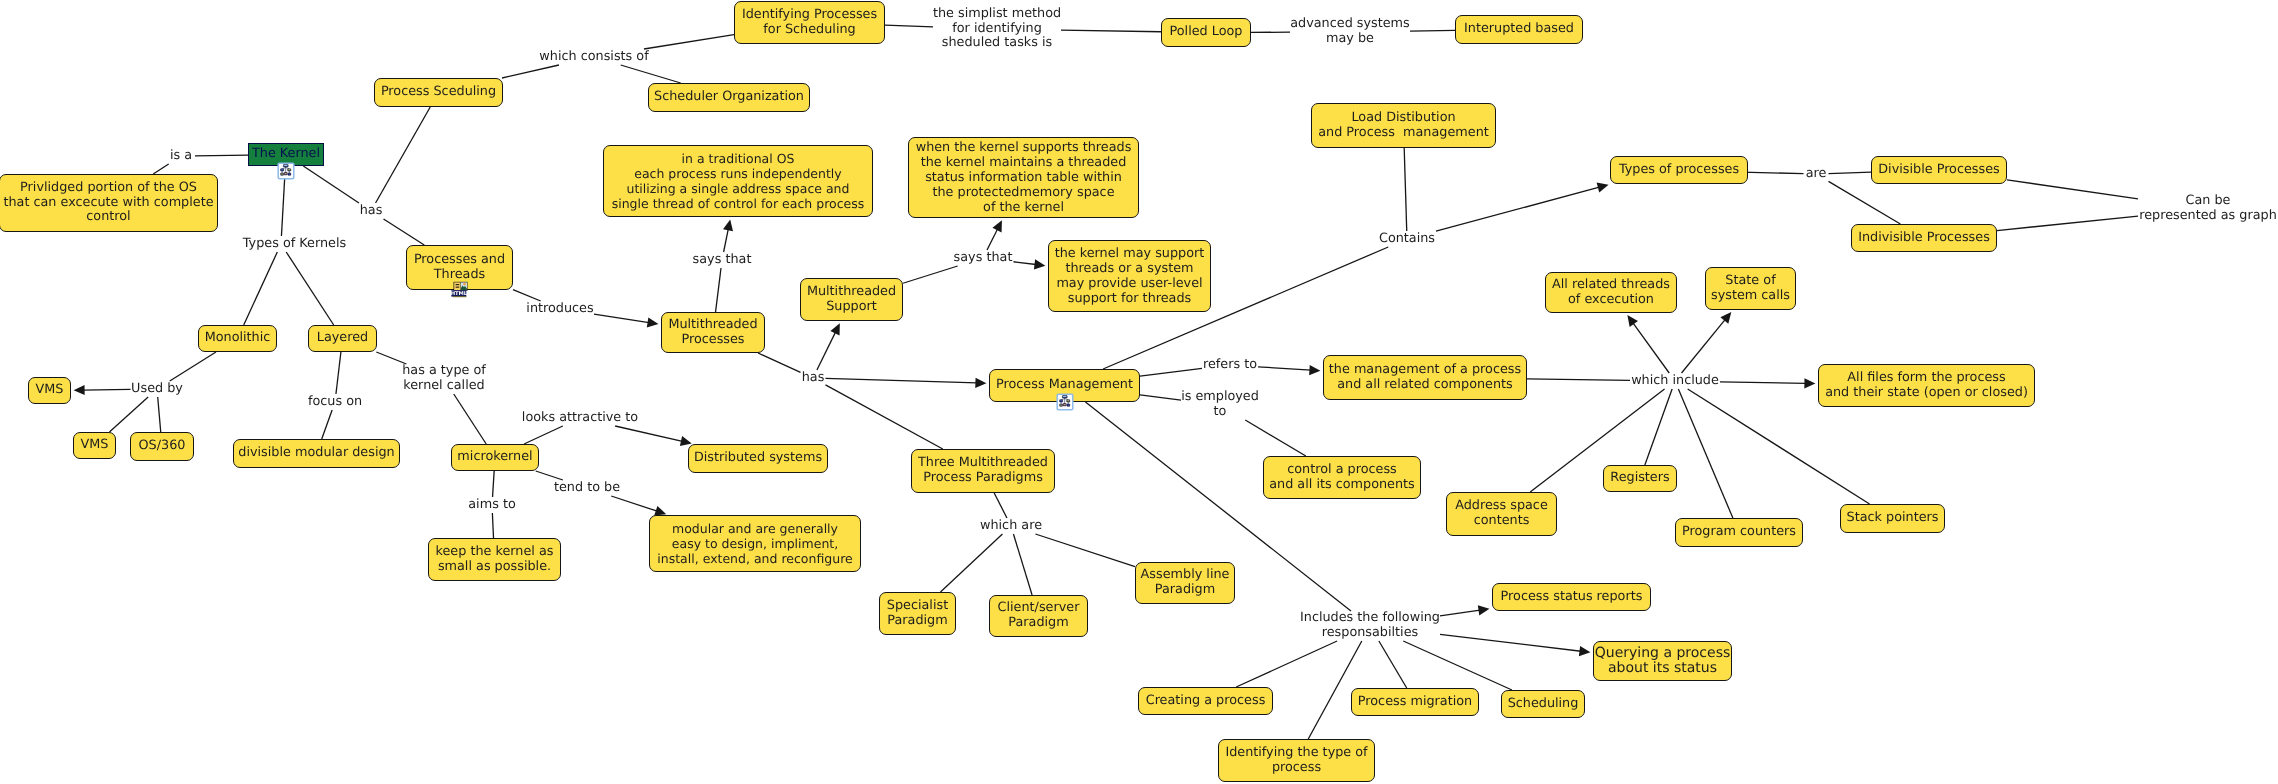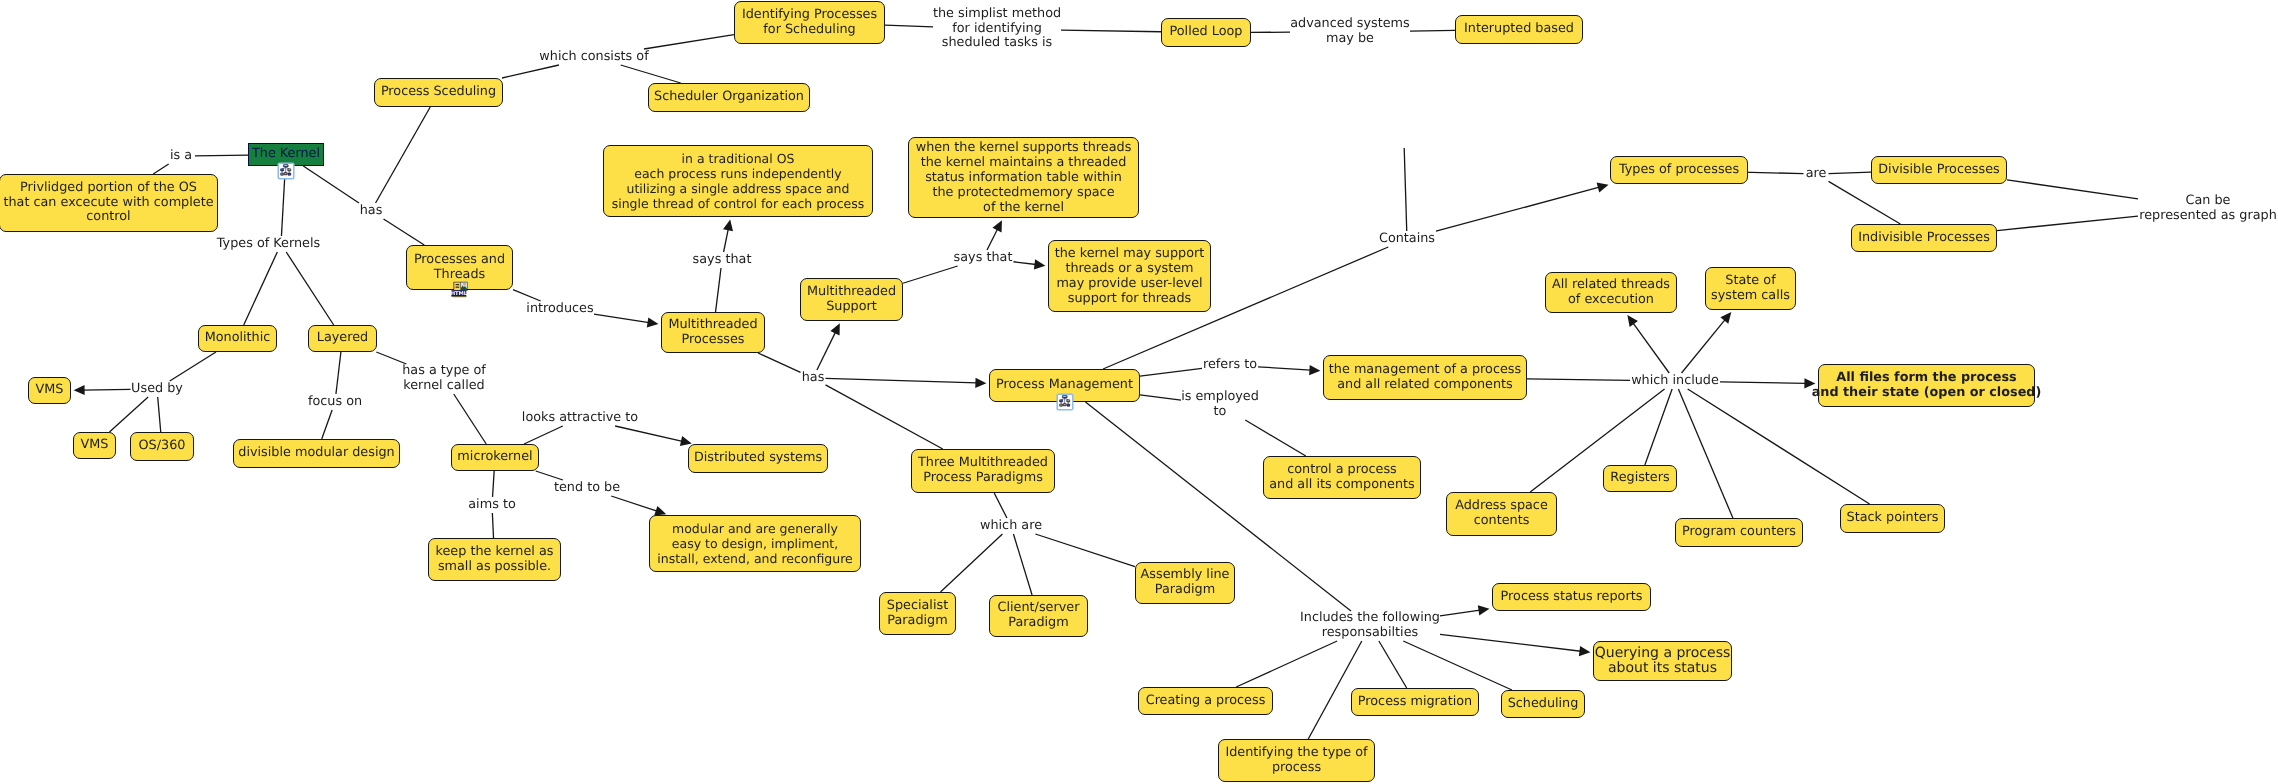--- a/index.html
+++ b/index.html
@@ -133,20 +133,22 @@
 single thread of control for each process</span></div>
 <div class="node" style="left:908px;top:137px;width:231px;height:81px;font-size:12.8px;line-height:15.0px;"><span>when the kernel supports threads
 the kernel maintains a threaded
 status information table within
 the protectedmemory space
 of the kernel</span></div>
 <div class="node" style="left:1048px;top:240px;width:163px;height:72px;font-size:12.8px;line-height:15.0px;"><span>the kernel may support
 threads or a system
 may provide user-level
 support for threads</span></div>
+<div class="node" style="left:1311px;top:103px;width:185px;height:45px;"><span>Load Distibution
+and Process  management</span></div>
 <div class="node" style="left:1594px;top:156px;width:138px;height:28px;margin-left:16px;"><span>Types of processes</span></div>
 <div class="node" style="left:1871px;top:156px;width:136px;height:28px;"><span>Divisible Processes</span></div>
 <div class="node" style="left:1851px;top:224px;width:146px;height:28px;"><span>Indivisible Processes</span></div>
 <div class="node" style="left:198px;top:325px;width:79px;height:27px;"><span>Monolithic</span></div>
 <div class="node" style="left:308px;top:325px;width:69px;height:27px;"><span>Layered</span></div>
 <div class="node" style="left:28px;top:377px;width:43px;height:27px;"><span>VMS</span></div>
 <div class="node" style="left:73px;top:432px;width:43px;height:27px;"><span>VMS</span></div>
 <div class="node" style="left:130px;top:432px;width:64px;height:29px;"><span>OS/360</span></div>
 <div class="node" style="left:233px;top:439px;width:167px;height:29px;"><span>divisible modular design</span></div>
 <div class="node" style="left:451px;top:444px;width:88px;height:27px;"><span>microkernel</span></div>
@@ -170,21 +172,21 @@
 <div class="node" style="left:1135px;top:562px;width:100px;height:42px;"><span>Assembly line
 Paradigm</span></div>
 <div class="node" style="left:1323px;top:355px;width:204px;height:45px;"><span>the management of a process
 and all related components</span></div>
 <div class="node" style="left:1263px;top:456px;width:158px;height:43px;"><span>control a process
 and all its components</span></div>
 <div class="node" style="left:1545px;top:272px;width:132px;height:41px;"><span>All related threads
 of excecution</span></div>
 <div class="node" style="left:1705px;top:267px;width:91px;height:43px;"><span>State of
 system calls</span></div>
-<div class="node" style="left:1818px;top:364px;width:217px;height:43px;font-weight:bold;"><span>All files form the process
+<div class="node" style="left:1818px;top:364px;width:217px;height:43px;"><span>All files form the process
 and their state (open or closed)</span></div>
 <div class="node" style="left:1446px;top:492px;width:111px;height:44px;"><span>Address space
 contents</span></div>
 <div class="node" style="left:1603px;top:465px;width:74px;height:27px;"><span>Registers</span></div>
 <div class="node" style="left:1675px;top:518px;width:128px;height:29px;"><span>Program counters</span></div>
 <div class="node" style="left:1840px;top:504px;width:105px;height:29px;"><span>Stack pointers</span></div>
 <div class="node" style="left:1492px;top:583px;width:159px;height:28px;"><span>Process status reports</span></div>
 <div class="node" style="left:1593px;top:641px;width:139px;height:40px;font-size:14px;line-height:15.3px;"><span>Querying a process
 about its status</span></div>
 <div class="node" style="left:1138px;top:687px;width:135px;height:28px;"><span>Creating a process</span></div>
@@ -239,21 +241,21 @@
 <rect x="25.5" y="25.8" width="3.6" height="1.9" fill="#4456b4"></rect>
 </svg>
 <div class="link" style="left:540.0px;top:49.0px;width:108px;height:16px;"><span>which consists of</span></div>
 <div class="link" style="left:933.0px;top:8.0px;width:128px;height:42px;"><span>the simplist method
 for identifying
 sheduled tasks is</span></div>
 <div class="link" style="left:1290.0px;top:17.0px;width:120px;height:30px;"><span>advanced systems
 may be</span></div>
 <div class="link" style="left:167.0px;top:148.0px;width:28px;height:16px;"><span>is a</span></div>
 <div class="link" style="left:358.0px;top:203.0px;width:26px;height:16px;"><span>has</span></div>
-<div class="link" style="left:216px;top:236.0px;width:105px;height:16px;"><span>Types of Kernels</span></div>
+<div class="link" style="left:242px;top:236.0px;width:105px;height:16px;"><span>Types of Kernels</span></div>
 <div class="link" style="left:130.5px;top:381.0px;width:53px;height:16px;"><span>Used by</span></div>
 <div class="link" style="left:307.0px;top:394.0px;width:56px;height:16px;"><span>focus on</span></div>
 <div class="link" style="left:402.0px;top:364.0px;width:84px;height:30px;"><span>has a type of
 kernel called</span></div>
 <div class="link" style="left:526.0px;top:301.0px;width:68px;height:16px;"><span>introduces</span></div>
 <div class="link" style="left:523.5px;top:410.0px;width:113px;height:16px;"><span>looks attractive to</span></div>
 <div class="link" style="left:468.5px;top:497.0px;width:47px;height:16px;"><span>aims to</span></div>
 <div class="link" style="left:554.0px;top:480.0px;width:66px;height:16px;"><span>tend to be</span></div>
 <div class="link" style="left:691.5px;top:252.0px;width:61px;height:16px;"><span>says that</span></div>
 <div class="link" style="left:952.5px;top:250.0px;width:61px;height:16px;"><span>says that</span></div>

